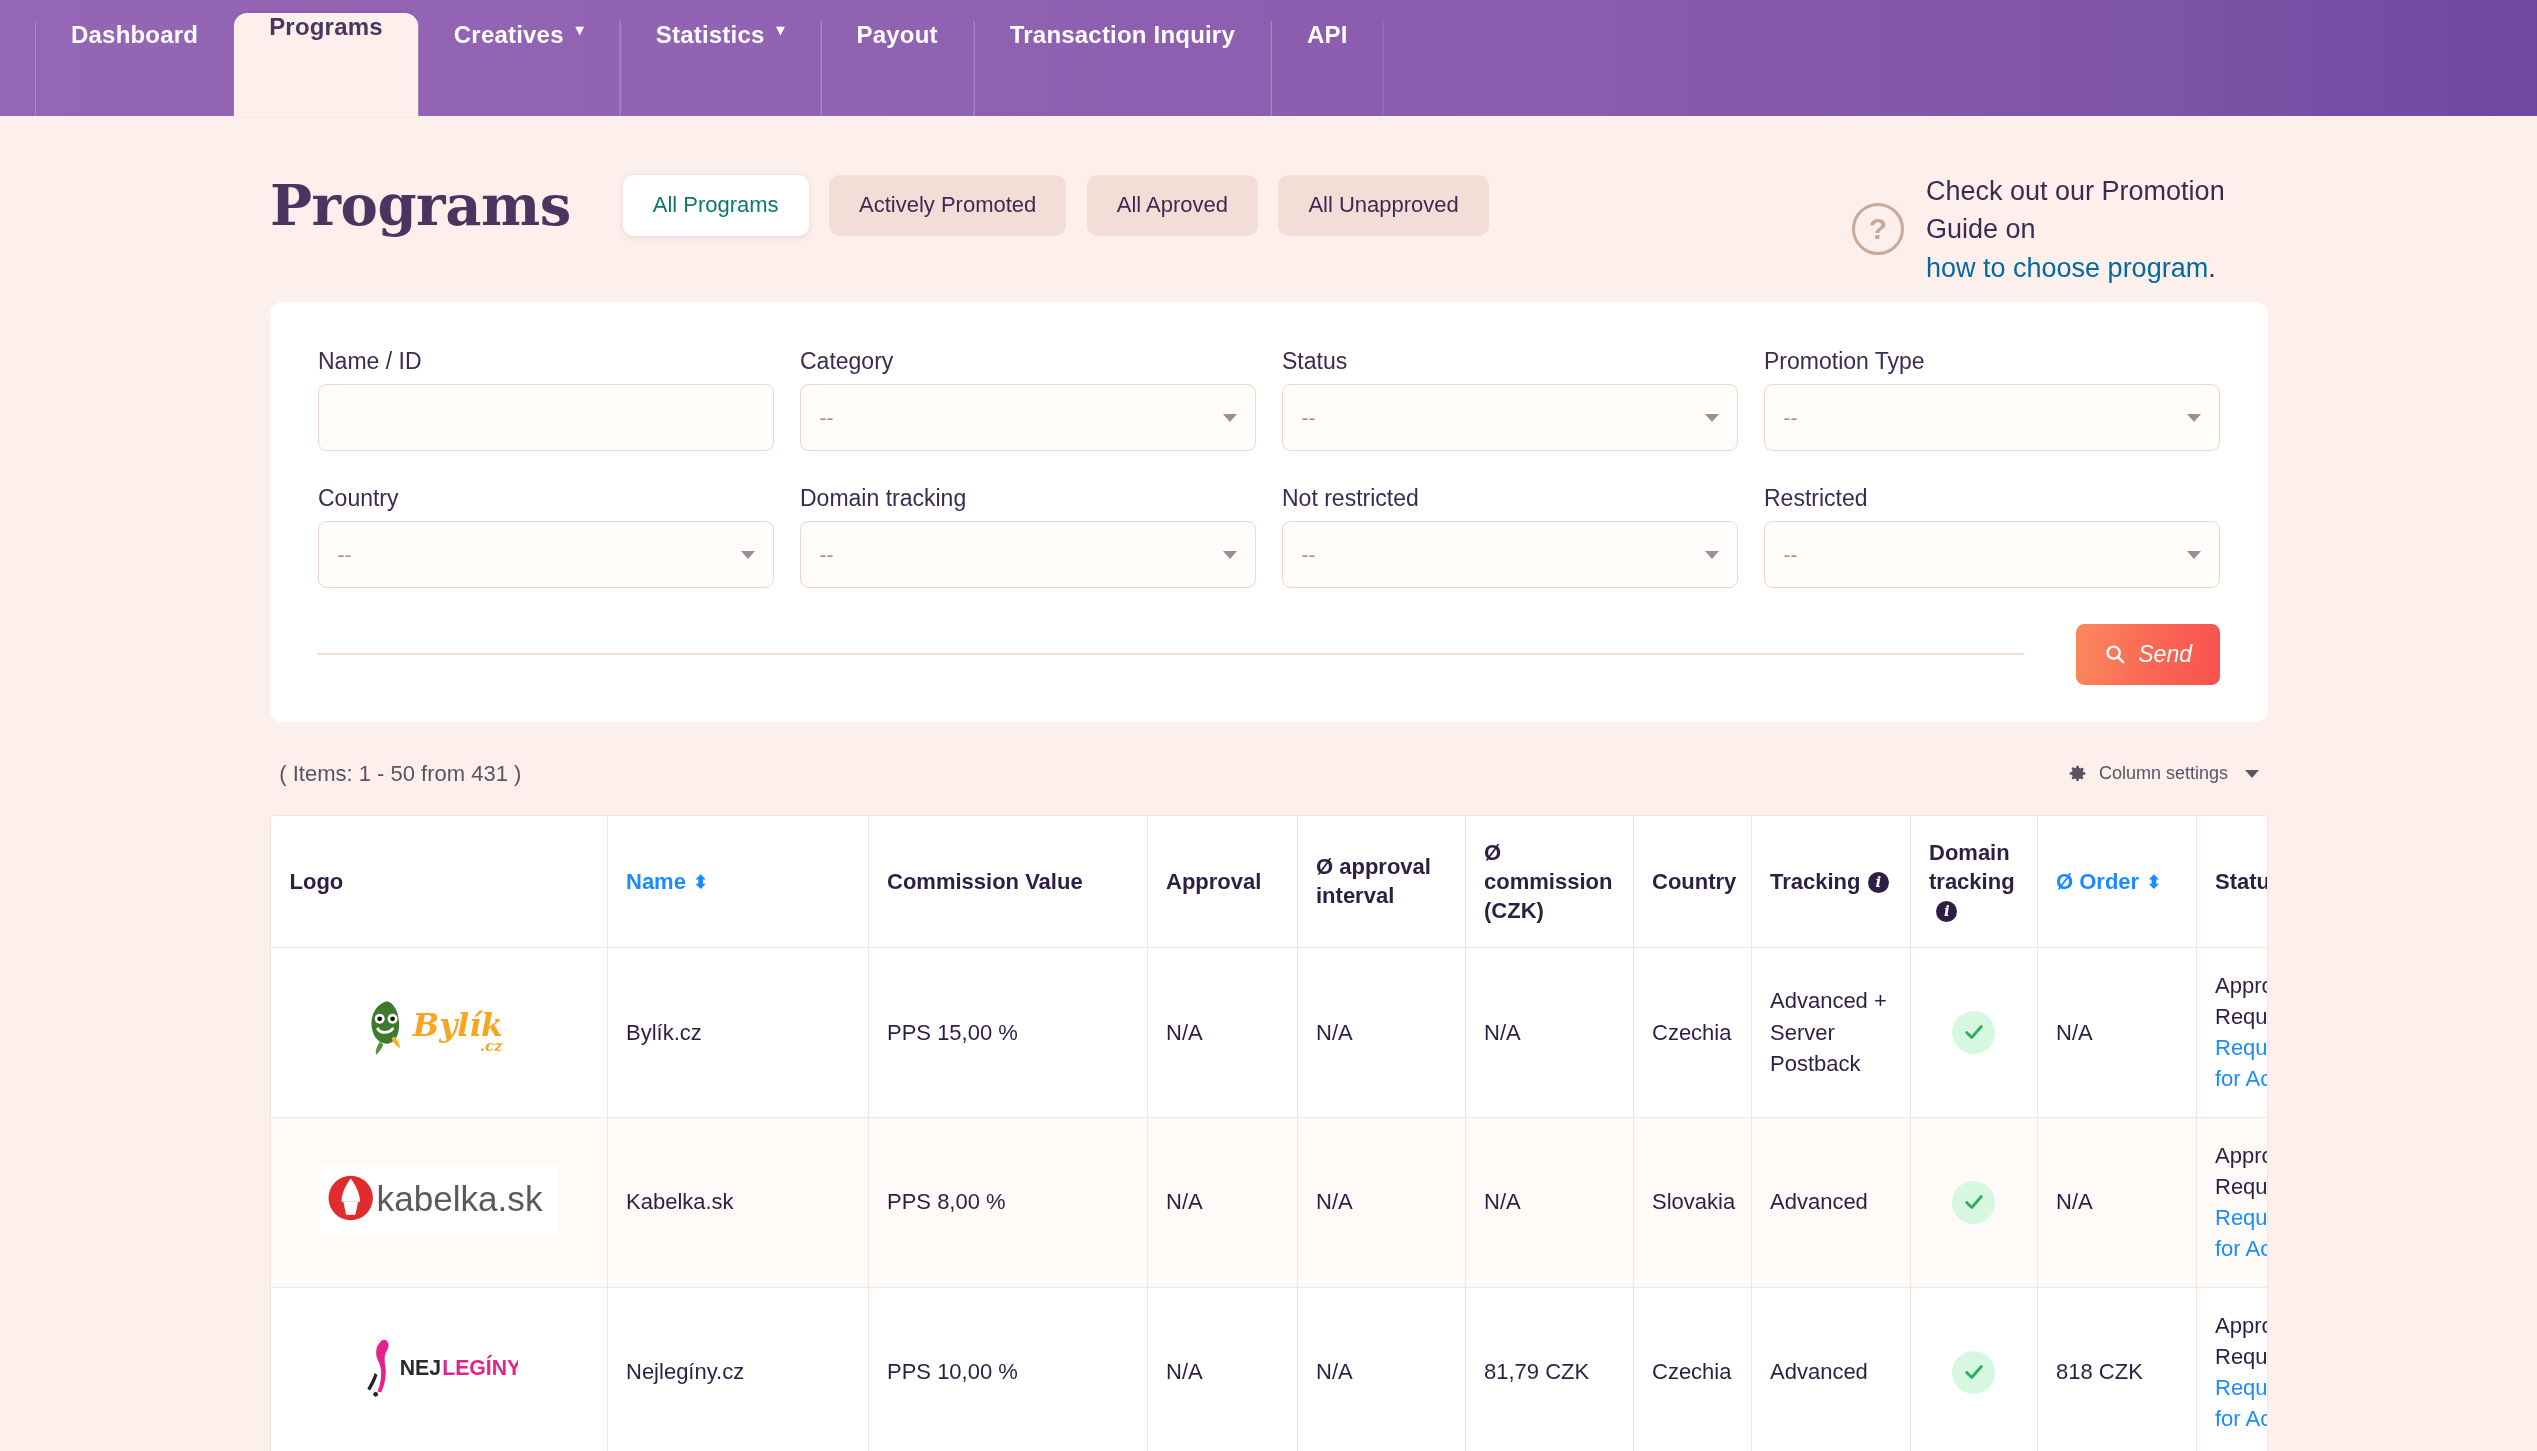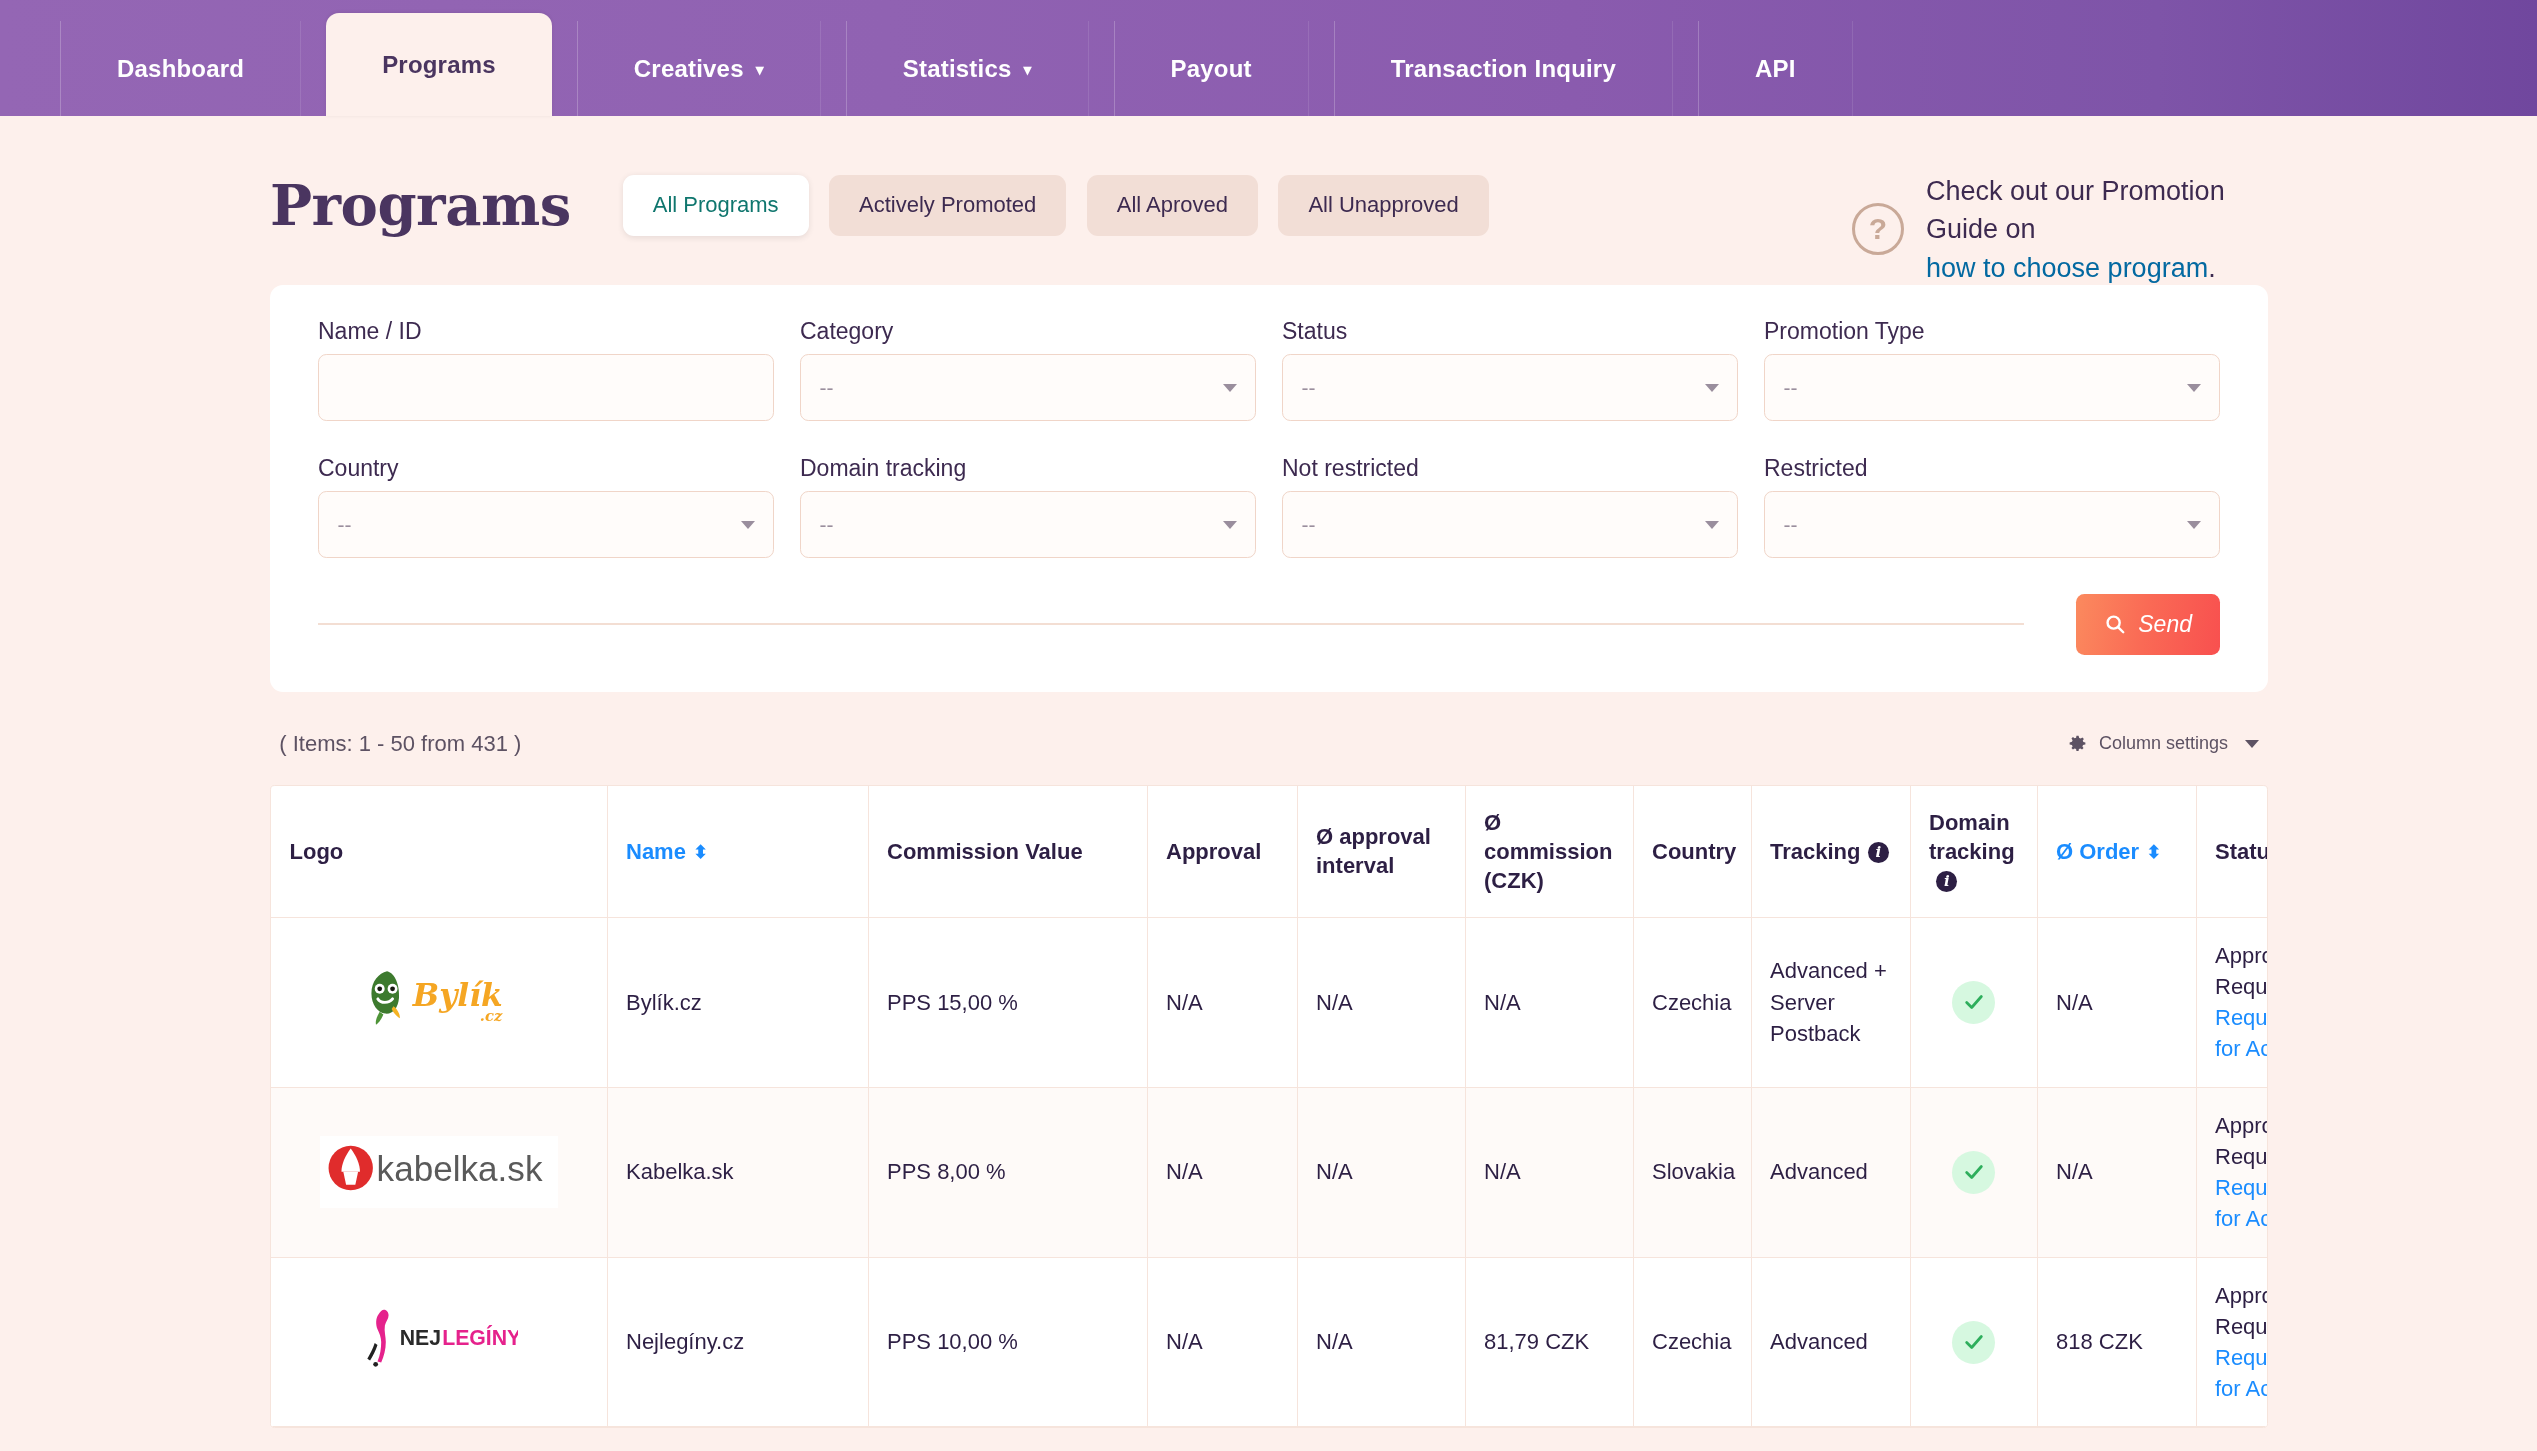--- a/index.html
+++ b/index.html
@@ -16,32 +16,30 @@
     height: 116px;
     background: linear-gradient(90deg, #9466b4 0%, #9062b2 35%, #8a5bae 62%, #7e54a8 85%, #70479e 100%);
     display: flex;
     align-items: flex-end;
     padding-left: 35px;
   }
   .nav-item {
     position: relative;
     height: 95px;
     display: flex;
-    align-items: center;
     justify-content: center;
-    padding: 0 56px;
+    padding: 0 35px;
     color: #ffffff;
     font-size: 24px;
     font-weight: bold;
     letter-spacing: 0.2px;
     border-left: 0.9px solid rgba(255,255,255,0.22);
     border-right: 0.9px solid rgba(255,255,255,0.10);
     white-space: nowrap;
     cursor: pointer;
-    margin-left: 25px;
   }
   .nav-item .caret {
     margin-left: 12px;
     font-size: 15.7px;
     line-height: 1;
     transform: translateY(0.9px);
   }
   .nav-item.active {
     background: #fdf0ec;
     color: #4a3560;
@@ -115,24 +113,24 @@
   .promo-text {
     font-size: 27px;
     line-height: 1.42;
     color: #3d2a50;
     max-width: 342px;
   }
   .promo-text a { color: #0369a1; text-decoration: none; }
 
   
   .filter-card {
-    margin-top: 47px;
+    margin-top: 64px;
     background: #ffffff;
     border-radius: 13px;
-    padding: 20px 48px 37px 48px;
+    padding: 33px 48px 37px 48px;
   }
   .filter-grid {
     display: grid;
     grid-template-columns: repeat(4, 1fr);
     column-gap: 26px;
     row-gap: 5.6px;
   }
   .f-label {
     font-size: 23px;
     color: #3d2a50;

